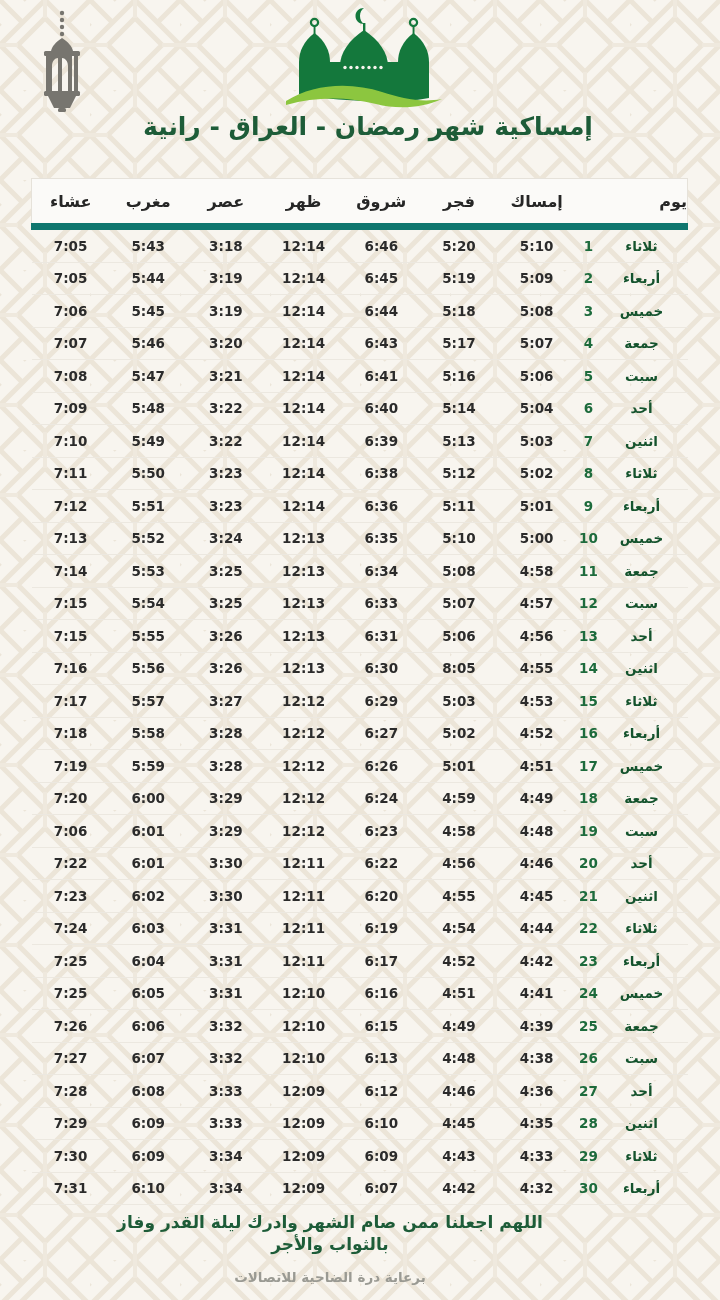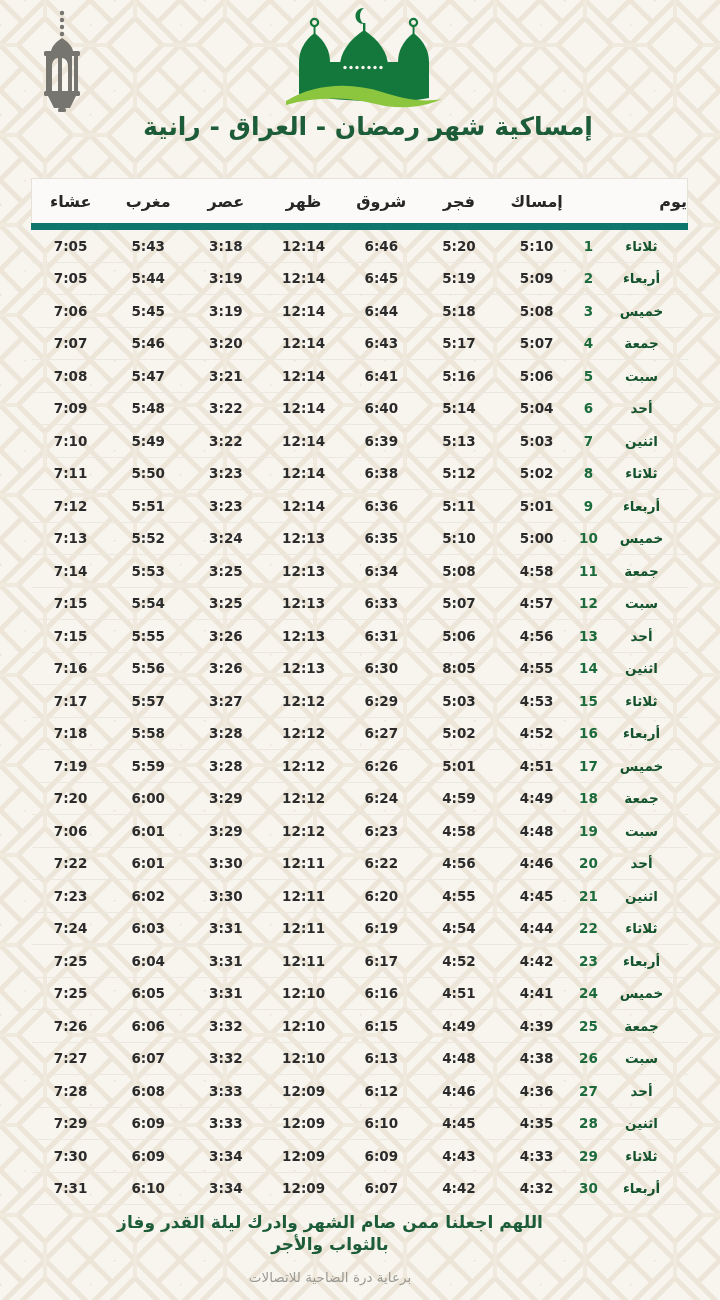--- a/index.html
+++ b/index.html
@@ -159,21 +159,21 @@
     font-size: 17px;
     font-weight: bold;
     color: #1d5c38;
     line-height: 1.28;
     width: 480px;
     margin: 0 auto;
   }
   .footer-sponsor {
     margin-top: 13px;
     font-size: 13.5px;
-    font-weight: normal;
+    font-weight: bold;
     color: #9a9a93;
     letter-spacing: 0.4px;
   }
 </style>
 </head>
 <body>
 
 <div id="page">
 
   <svg id="bg-pattern" viewBox="0 0 720 1300" xmlns="http://www.w3.org/2000/svg" aria-hidden="true">

